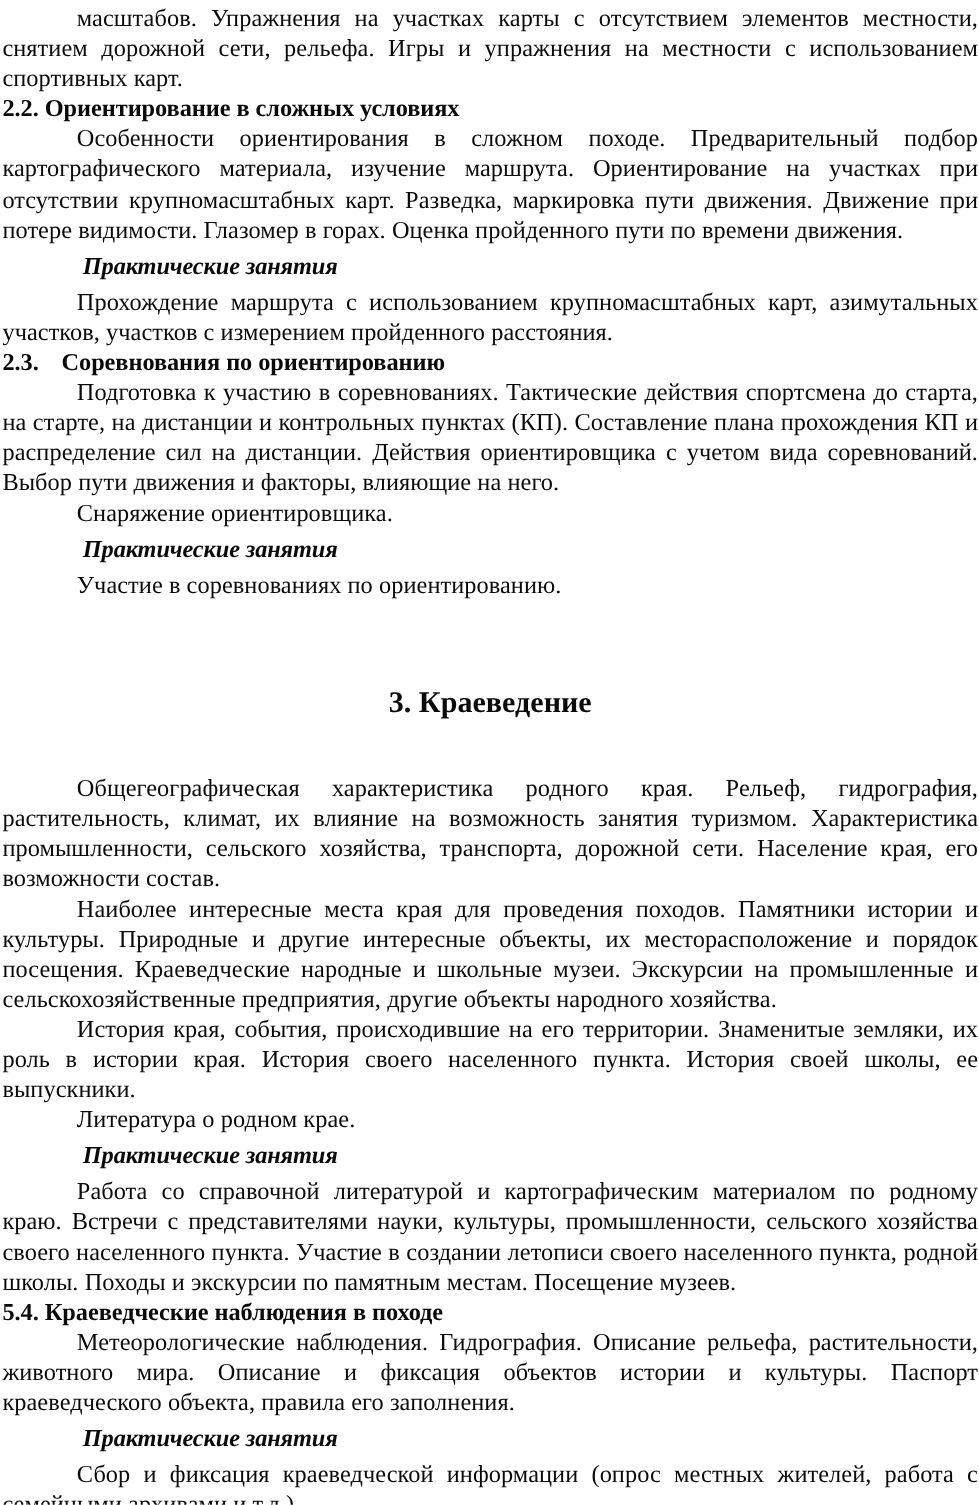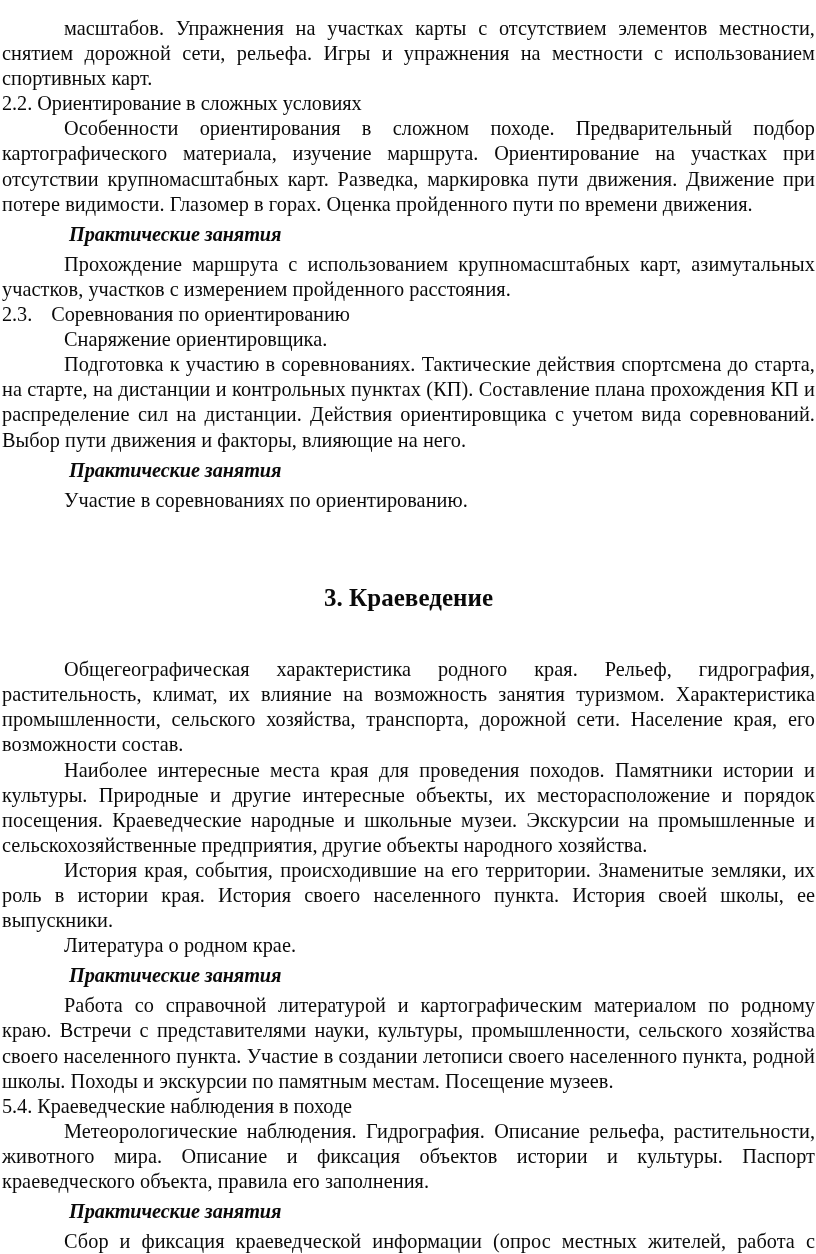--- a/index.html
+++ b/index.html
@@ -14,21 +14,21 @@
     overflow: hidden;
     font-family: "Liberation Serif", "DejaVu Serif", serif;
     color: #0a0a0a;
     -webkit-font-smoothing: none;
   }
   .page {
     position: relative;
     width: 816px;
     height: 1254px;
     box-sizing: border-box;
-    padding: 16px 1px 0px 2px;
+    padding: 4px 1px 0px 2px;
   }
   .doc-body {
     font-size: 20.3px;
     line-height: 25.1px;
     text-align: justify;
     text-justify: inter-word;
     letter-spacing: 0.05px;
   }
   
   p.para {
@@ -39,21 +39,21 @@
   }
   
   p.para:last-line {
     text-align: left;
   }
   
   h3.sec-head {
     margin: 0;
     font-size: 20.3px;
     line-height: 25.1px;
-    font-weight: normal;
+    font-weight: bold;
     text-align: left;
     text-indent: 0;
     letter-spacing: -0.05px;
   }
   h3.sec-head .num-gap {
     display: inline-block;
     width: 0px;
   }
   h3.sec-head.wide-gap .num-gap {
     width: 14px;
@@ -97,23 +97,23 @@
     <h3 class="sec-head"><span>2.2.</span><span class="num-gap"></span> <span>Ориентирование в сложных условиях</span></h3>
 
     <p class="para">Особенности ориентирования в сложном походе. Предварительный подбор картографического материала, изучение маршрута. Ориентирование на участках при отсутствии крупномасштабных карт. Разведка, маркировка пути движения. Движение при потере видимости. Глазомер в горах. Оценка пройденного пути по времени движения.</p>
 
     <p class="prac-head">Практические занятия</p>
 
     <p class="para">Прохождение маршрута с использованием крупномасштабных карт, азимутальных участков, участков с измерением пройденного расстояния.</p>
 
     <h3 class="sec-head wide-gap"><span>2.3.</span><span class="num-gap"></span> <span>Соревнования по ориентированию</span></h3>
 
+    <p class="para">Подготовка к участию в соревнованиях. Тактические действия спортсмена до старта, на старте, на дистанции и контрольных пунктах (КП). Составление плана прохождения КП и распределение сил на дистанции. Действия ориентировщика с учетом вида соревнований. Выбор пути движения и факторы, влияющие на него.</p>
+
     <p class="para">Снаряжение ориентировщика.</p>
-
-    <p class="para">Подготовка к участию в соревнованиях. Тактические действия спортсмена до старта, на старте, на дистанции и контрольных пунктах (КП). Составление плана прохождения КП и распределение сил на дистанции. Действия ориентировщика с учетом вида соревнований. Выбор пути движения и факторы, влияющие на него.</p>
 
     <p class="prac-head">Практические занятия</p>
 
     <p class="para">Участие в соревнованиях по ориентированию.</p>
 
     <div class="blank-line">&nbsp;</div>
     <div class="blank-line">&nbsp;</div>
     <div class="blank-line-half">&nbsp;</div>
 
     <h2 class="chapter-head">3. Краеведение</h2>

